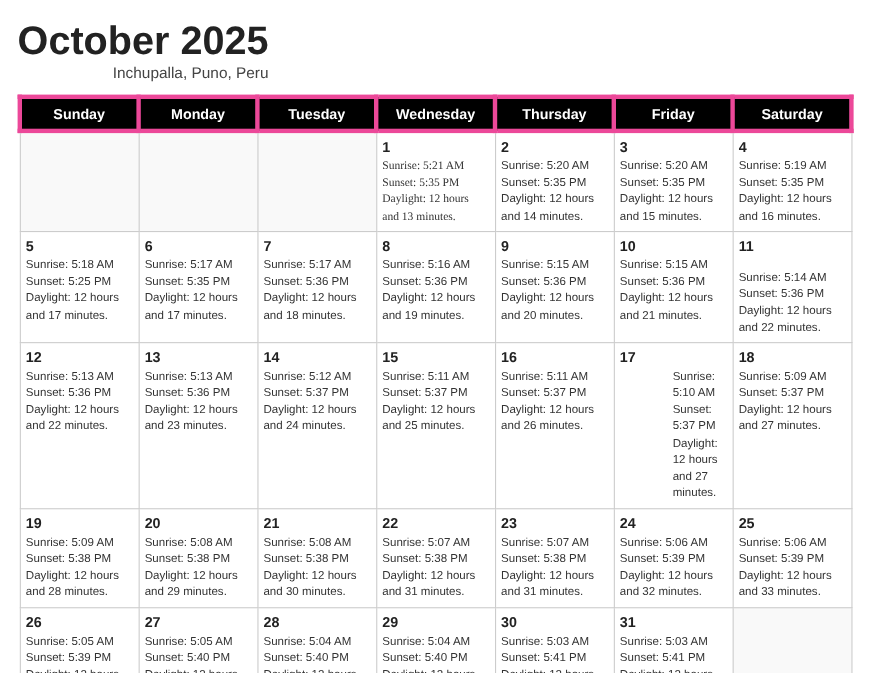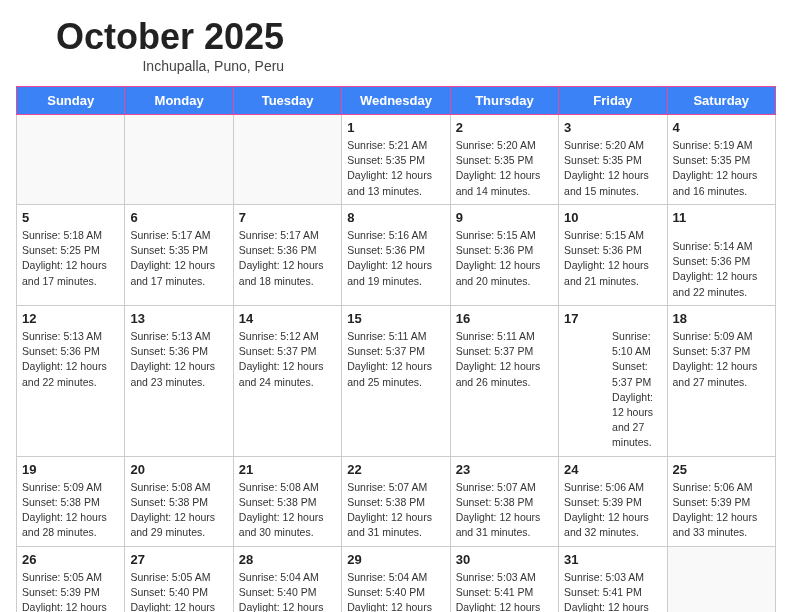--- a/index.html
+++ b/index.html
@@ -30,38 +30,37 @@
     .logo-text .blue { color: #1a5fad; }
     .logo-icon {
       width: 28px;
       height: 28px;
     }
     .title-block { text-align: right; }
     .month-title {
       font-size: 36px;
       font-weight: bold;
       color: #222;
-      margin-left: 40px;
     }
     .subtitle {
       font-size: 14px;
       color: #444;
     }
     .calendar {
       width: 100%;
       border-collapse: collapse;
       border: 1px solid #ccc;
     }
     .calendar th {
-      background-color: #3b82f6;
+      background-color: #000000;
       color: #fff;
       text-align: center;
       padding: 6px 4px;
       font-size: 13px;
-      border: 1px solid #ec4899;
+      border: 4px solid #ec4899;
     }
     .calendar td {
       vertical-align: top;
       border: 1px solid #ccc;
       padding: 5px 5px;
       width: calc(100% / 7);
       height: 90px;
       background: #fff;
       font-size: 11px;
       color: #333;
@@ -103,21 +102,21 @@
         <th>Saturday</th>
       </tr>
   </thead>
   <tbody id="calendar-body">
   <tr>
         <td class="empty"></td>
         <td class="empty"></td>
         <td class="empty"></td>
         <td>
           <div class="day-number">1</div>
-          <div class="day-info" style="white-space: pre-line;">Sunrise: 5:21 AM
+          <div class="day-info" style="white-space: pre-line; font-family: Liberation Serif, serif;">Sunrise: 5:21 AM
 Sunset: 5:35 PM
 Daylight: 12 hours
 and 13 minutes.</div>
         </td>
         <td>
           <div class="day-number">2</div>
           <div class="day-info" style="white-space: pre-line;">Sunrise: 5:20 AM
 Sunset: 5:35 PM
 Daylight: 12 hours
 and 14 minutes.</div>

